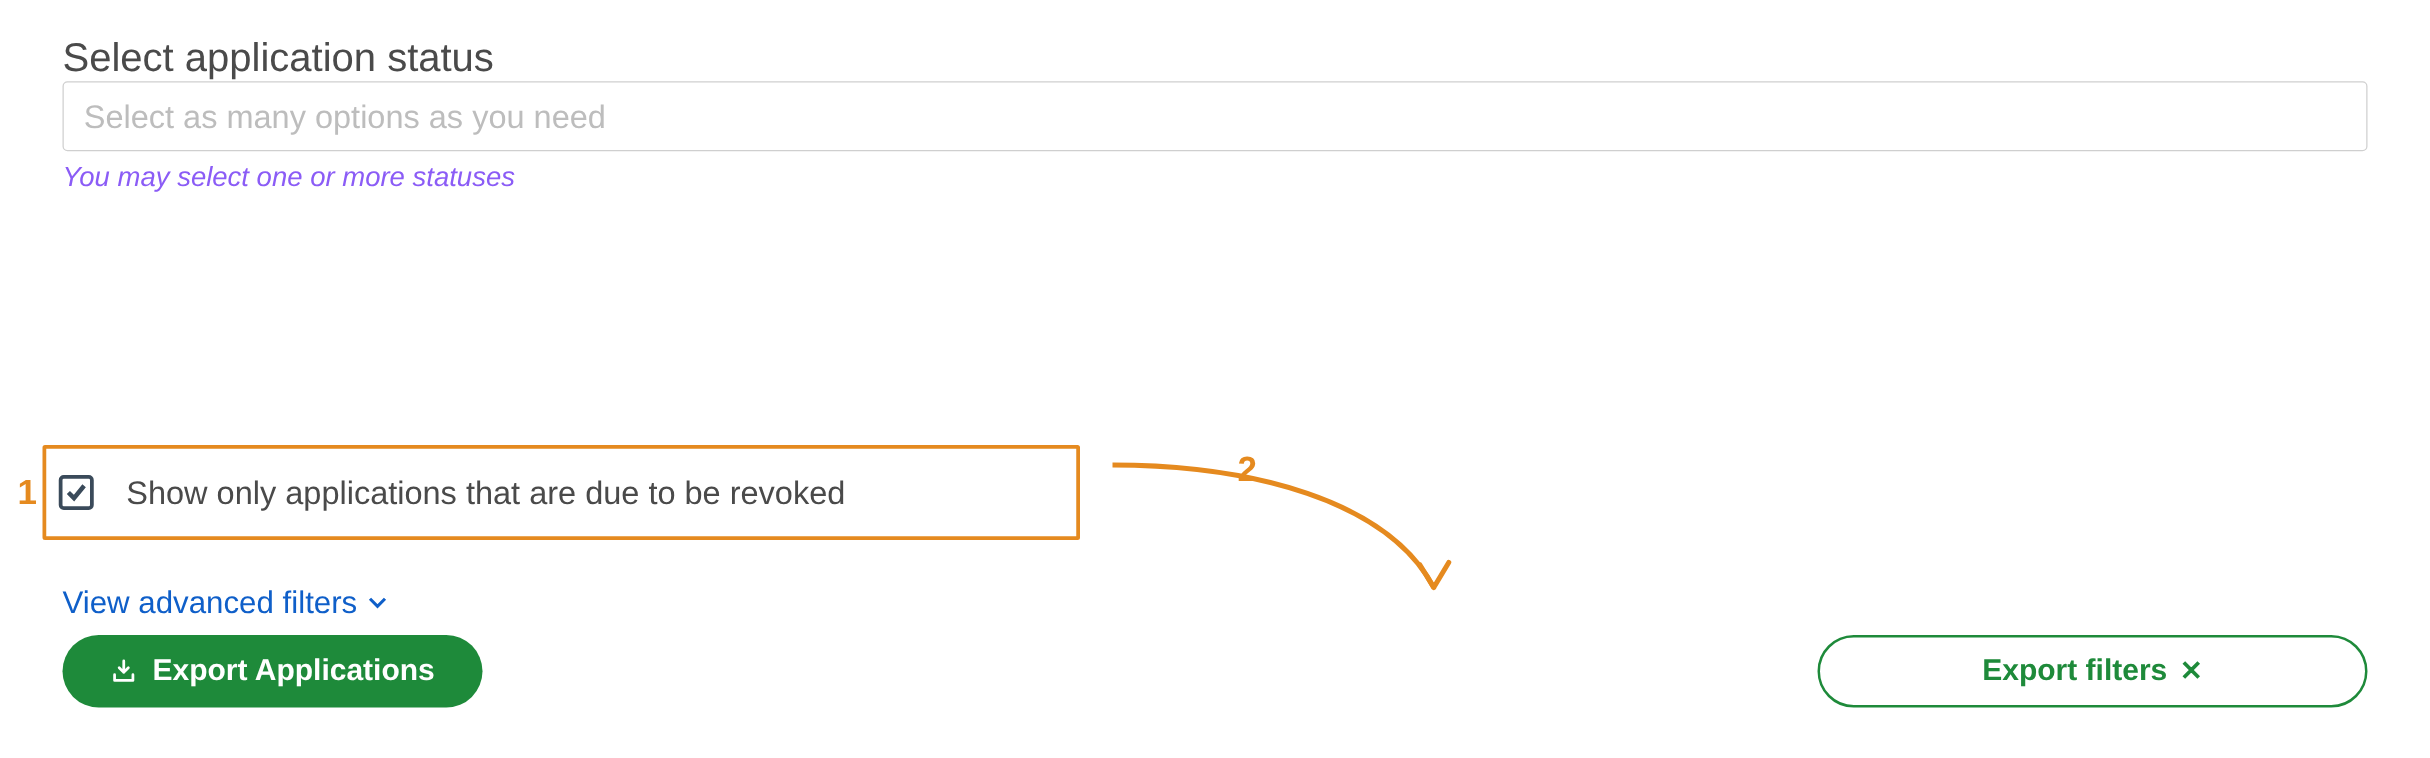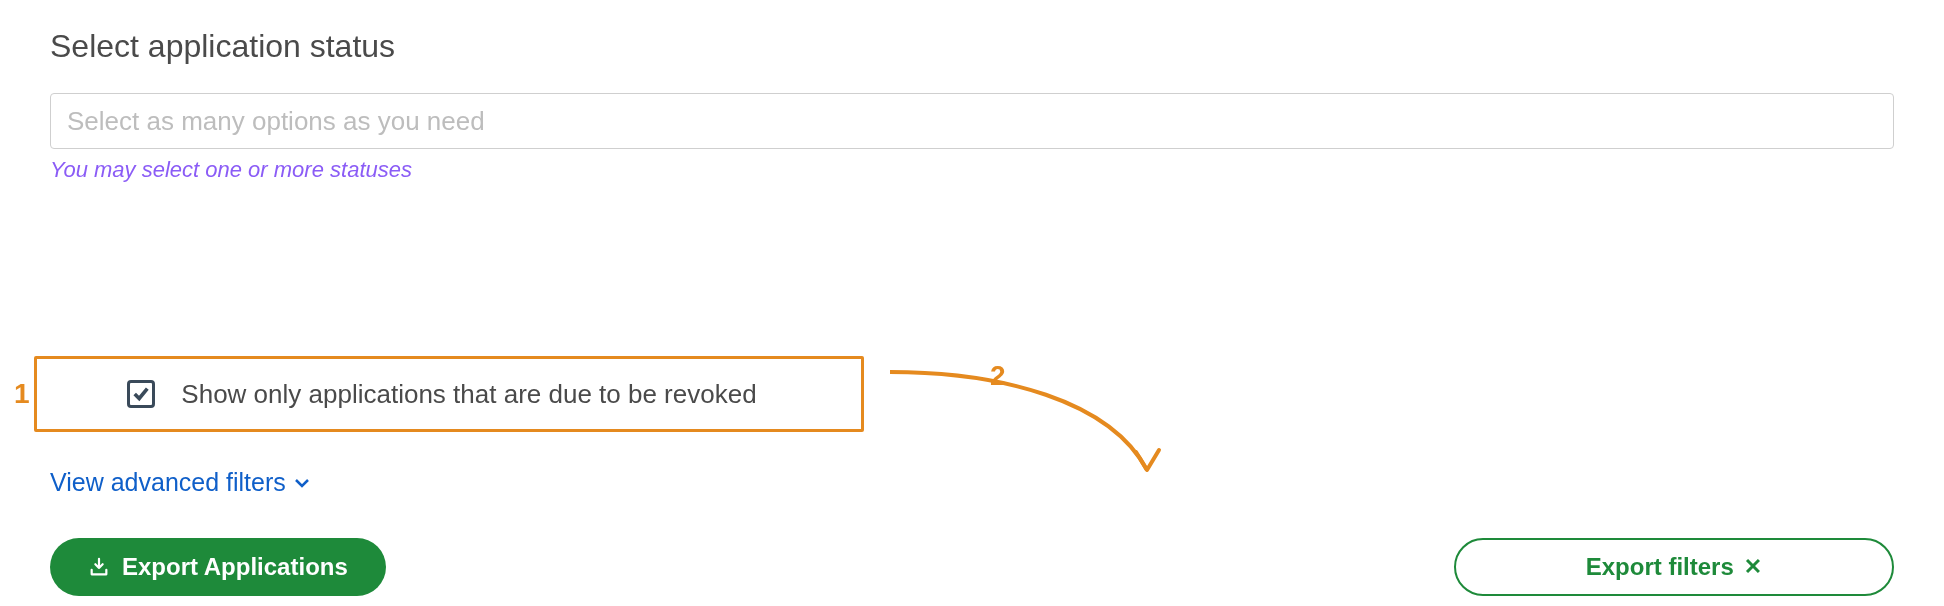--- a/index.html
+++ b/index.html
@@ -41,21 +41,20 @@
     justify-content: center;
     cursor: pointer;
   }
   .search-btn svg { width: 34px; height: 34px; fill: none; stroke: #fff; stroke-width: 3; }
   .section-label {
     margin-top: 28px;
     font-size: 32px;
     color: #4a4a4a;
   }
   .multiselect {
-    margin-top: 28px;
     height: 56px;
     border: 1px solid #cfcfcf;
     border-radius: 4px;
     padding: 0 16px;
     display: flex;
     align-items: center;
     font-size: 26px;
     color: #bdbdbd;
     cursor: text;
   }
@@ -69,21 +68,20 @@
     position: absolute;
     left: 34px;
     top: 328px;
     width: 830px;
     height: 76px;
     border: 3px solid #e58a1f;
     border-radius: 2px;
     display: flex;
     align-items: center;
     padding: 0 24px 0 10px;
-    justify-content: center;
   }
   .checkbox-box {
     width: 28px;
     height: 28px;
     border: 3px solid #3a4a5a;
     border-radius: 4px;
     display: flex;
     align-items: center;
     justify-content: center;
     margin-right: 26px;
@@ -130,21 +128,21 @@
     gap: 8px;
   }
   .adv-filters .chev {
     display: inline-block;
     transform: translateY(-2px);
   }
   .button-row {
     position: absolute;
     left: 50px;
     right: 50px;
-    top: 510px;
+    top: 480px;
     display: flex;
     align-items: center;
   }
   .pill-btn {
     height: 58px;
     border-radius: 30px;
     font-size: 24px;
     font-weight: 600;
     display: inline-flex;
     align-items: center;

